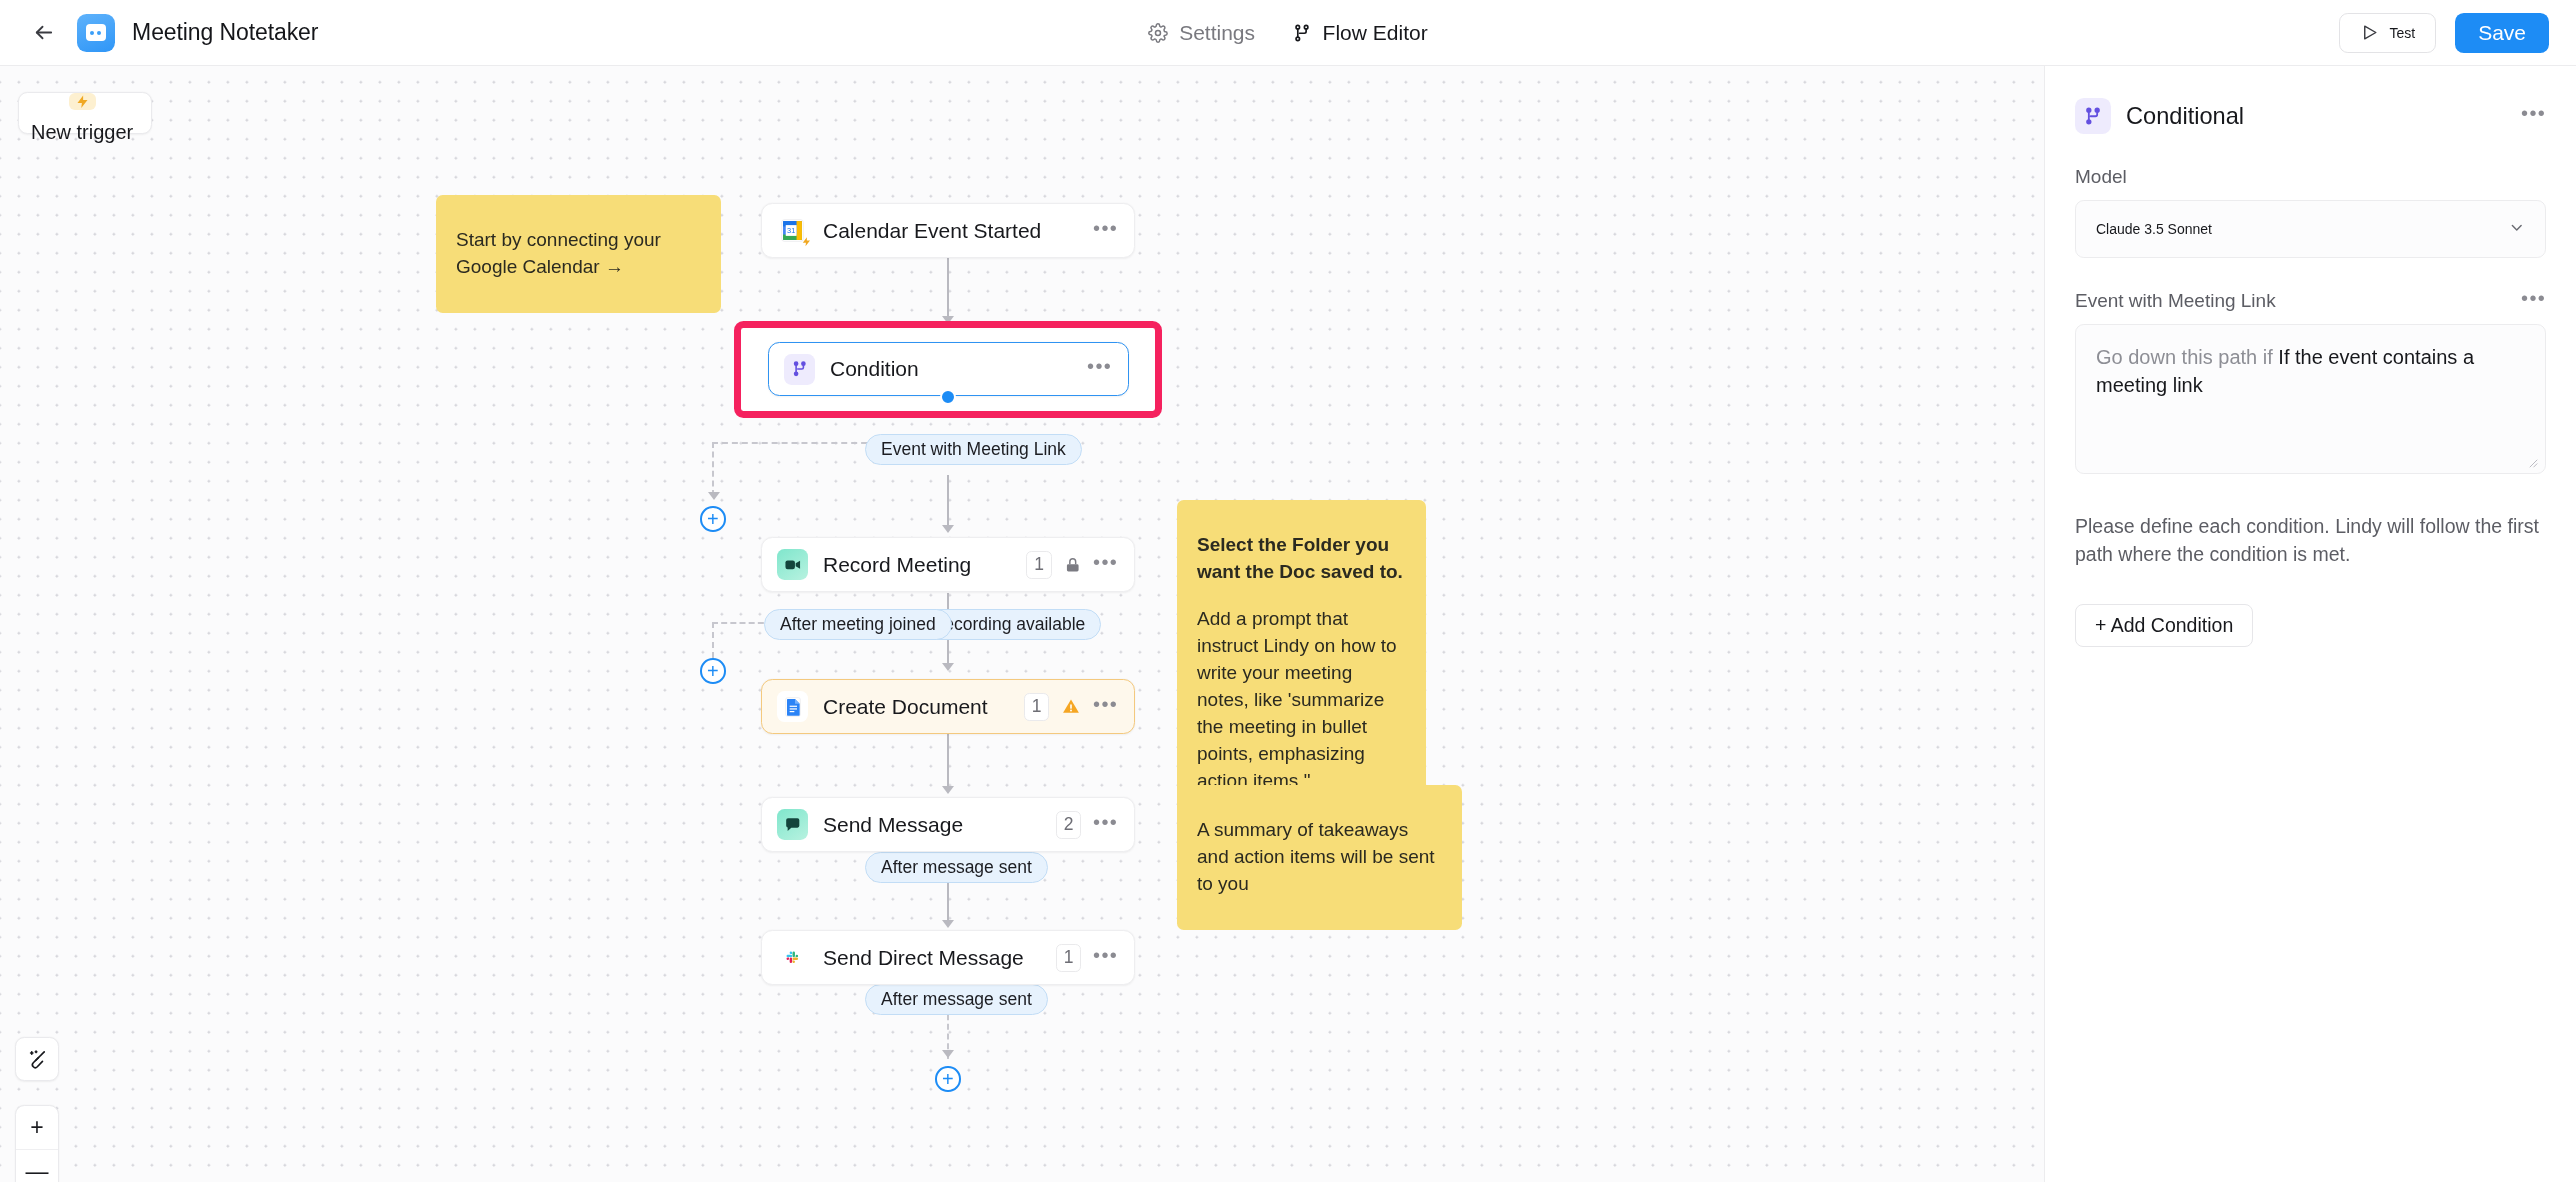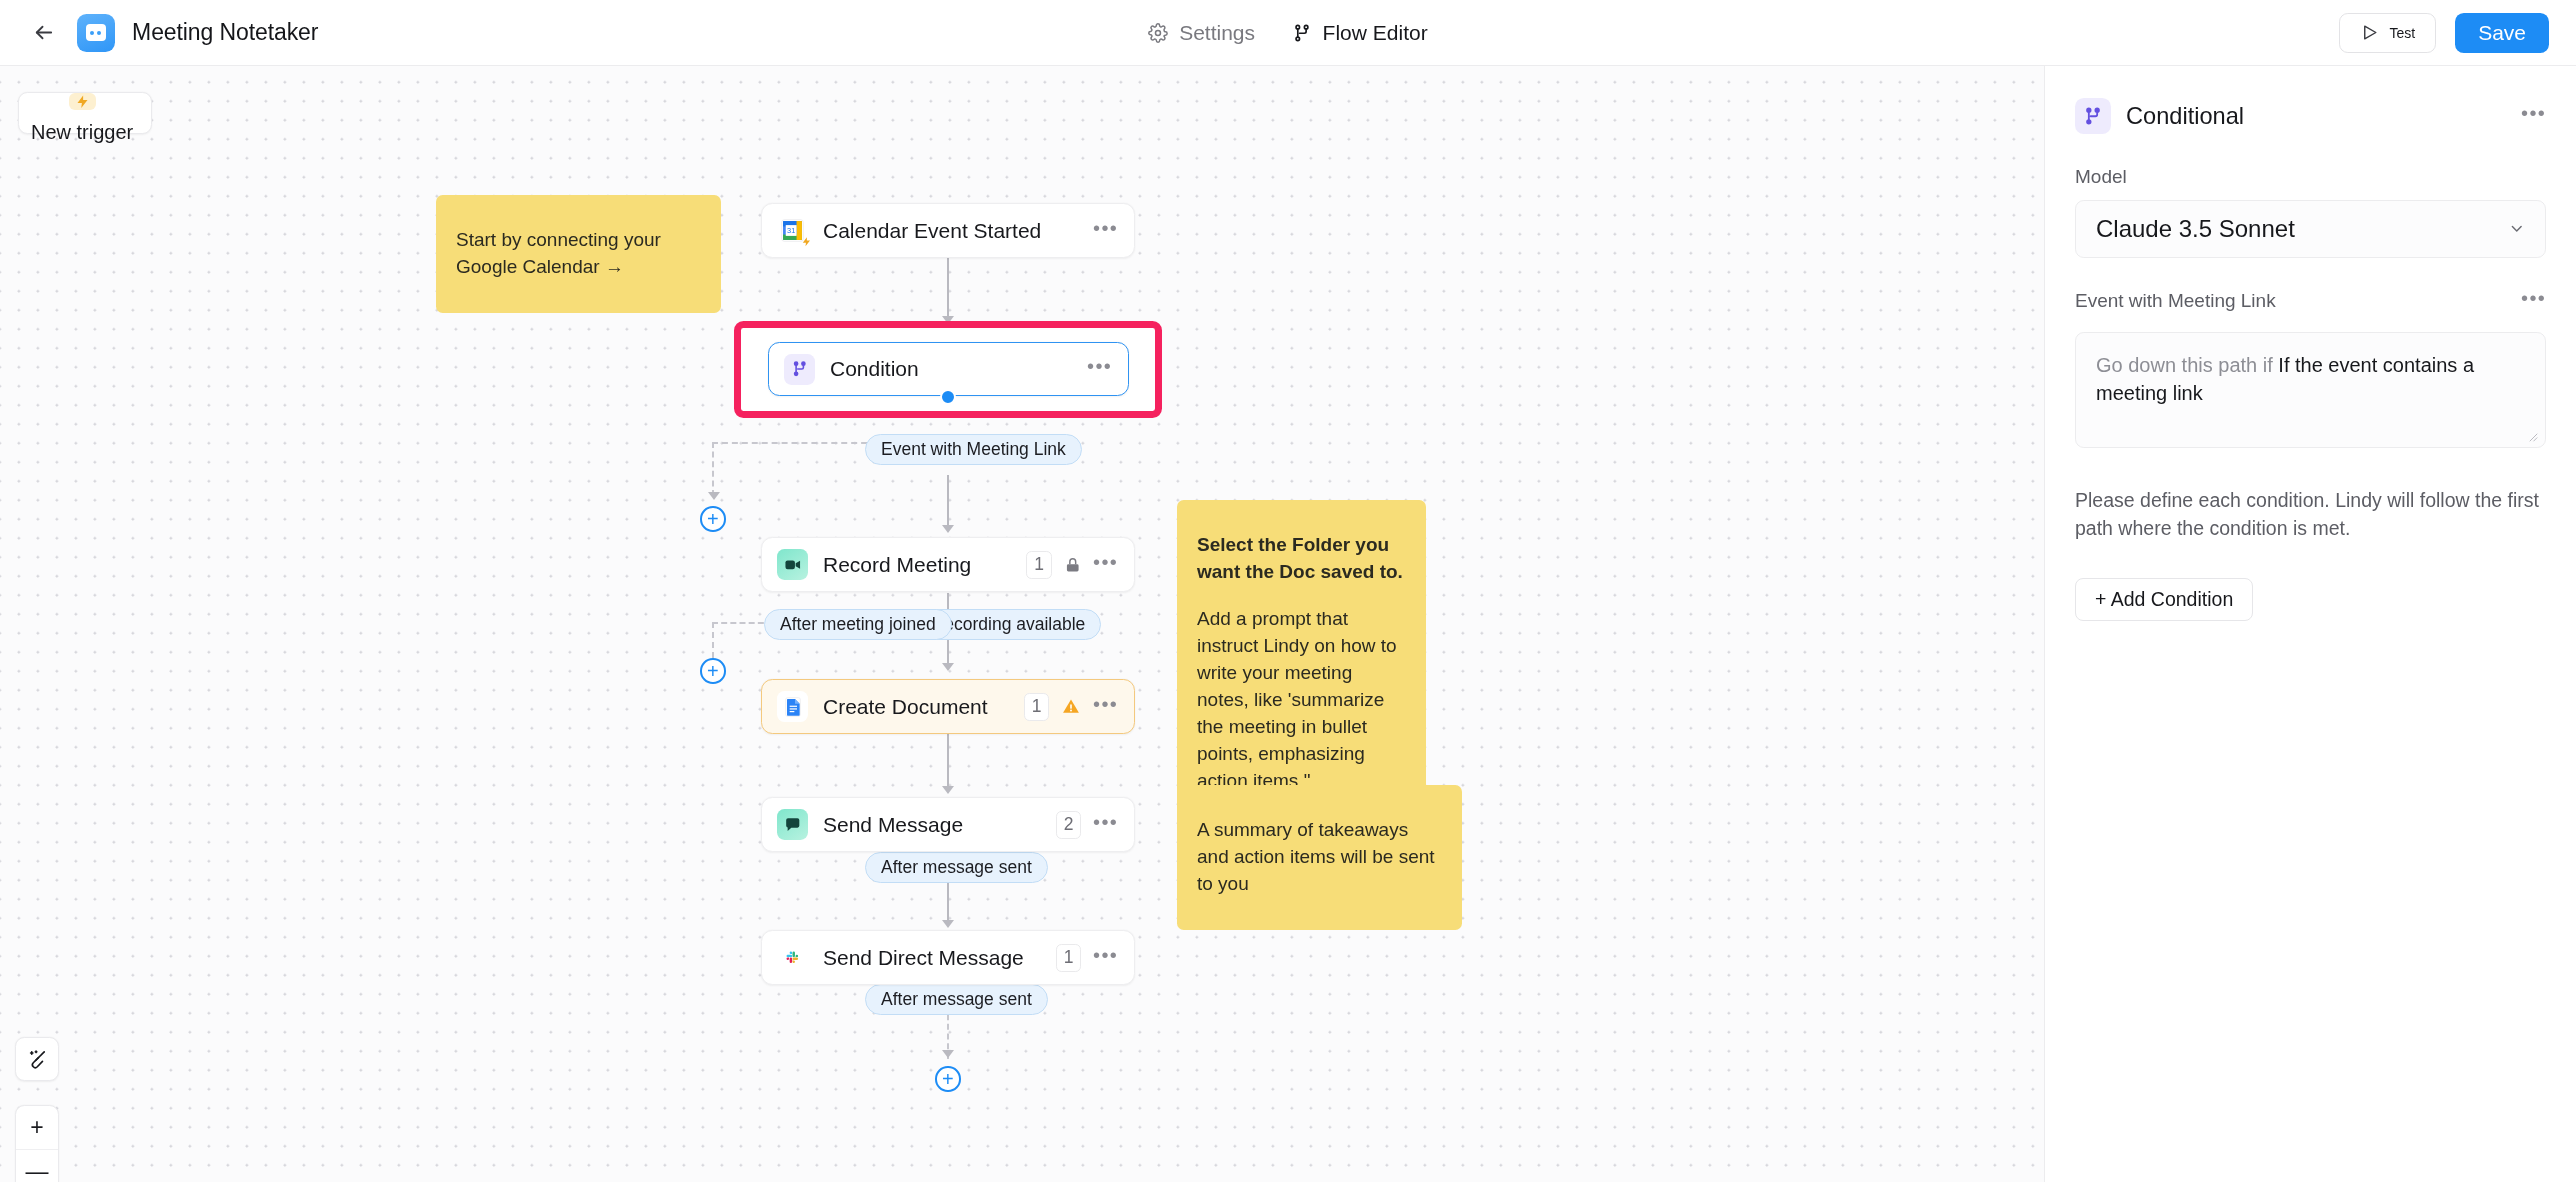--- a/index.html
+++ b/index.html
@@ -221,26 +221,26 @@
   #panel-head .dots { margin-left: auto; }
 
   .field-label { font-size: 19px; color: #5c5d64; margin-top: 32px; }
   .row-label { display:flex; align-items:center; }
   .row-label .dots { margin-left: auto; }
 
   #model-select {
     margin-top: 12px; height: 58px; width: 100%;
     border: 1.3px solid #ececee; border-radius: 8.8px; background:#fcfcfd;
     display: flex; align-items: center; padding: 0 20px;
-    font-size: 24px; color: #17181c; cursor: pointer;
+    font-size: 14px; color: #17181c; cursor: pointer;
   }
   #model-select .chev { margin-left: auto; color: #6a6b72; }
 
   #cond-textarea {
-    margin-top: 20px; width: 100%; height: 116px;
+    margin-top: 12px; width: 100%; height: 150px;
     border: 1.3px solid #ececee; border-radius: 8.8px; background:#fcfcfd;
     padding: 17.5px 20px; font-size: 20px; line-height: 1.44; color: #17181c;
     position: relative; cursor: text;
   }
   #cond-textarea .ph { color: #8d8e95; }
   #resize-grip {
     position: absolute; right: 5.4px; bottom: 4px; width: 13.5px; height: 13.5px;
     color:#b9b9c0; font-size: 13.5px; line-height: 1;
   }
 

